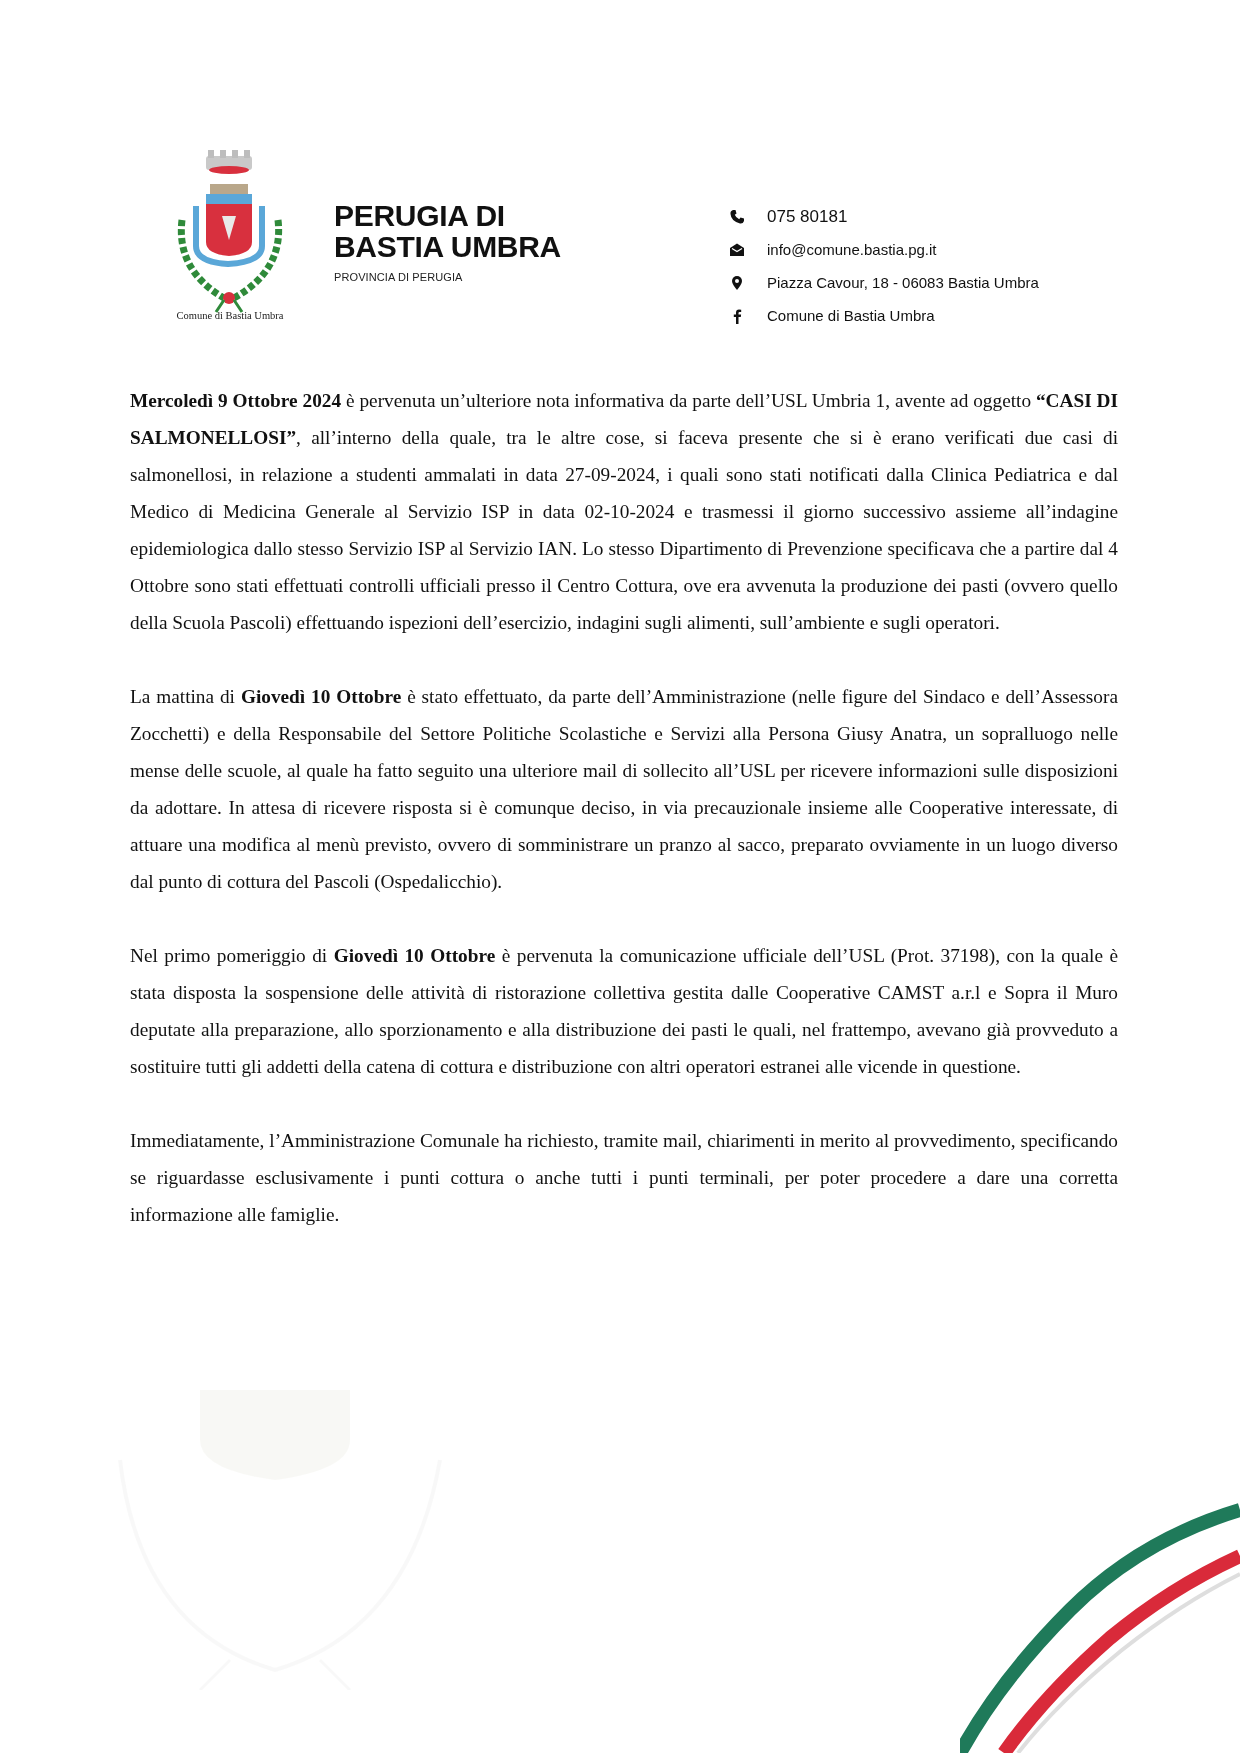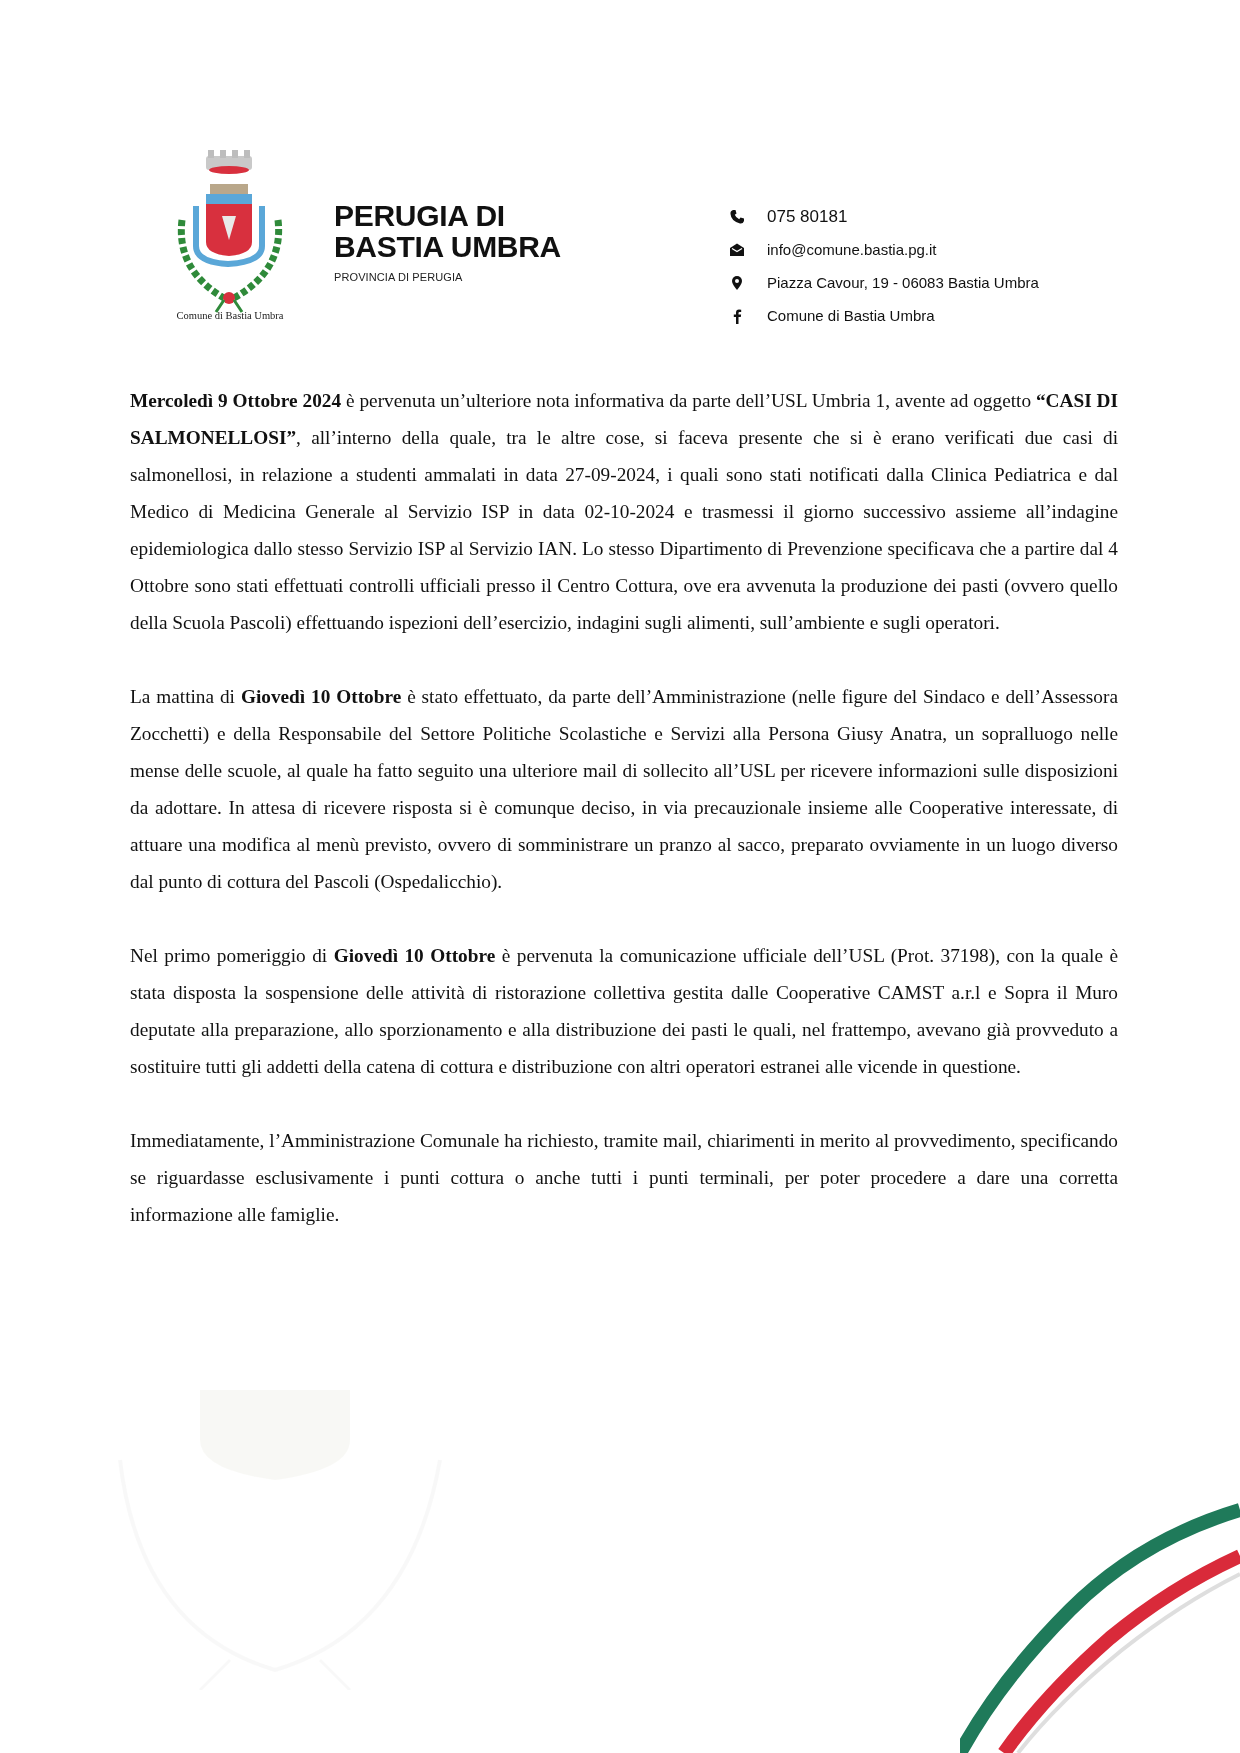--- a/index.html
+++ b/index.html
@@ -79,21 +79,21 @@
       </span>
       <span>info@comune.bastia.pg.it</span>
     </div>
     <div class="contact-row">
       <span class="contact-icon">
         <svg viewBox="0 0 16 16">
             <path d="M8 15 Q3 9 3 6 A5 5 0 0 1 13 6 Q13 9 8 15 Z" fill="#111"></path>
             <circle cx="8" cy="6" r="2" fill="#fff"></circle>
           </svg>
       </span>
-      <span>Piazza Cavour, 19 - 06083 Bastia Umbra</span>
+      <span>Piazza Cavour, 18 - 06083 Bastia Umbra</span>
     </div>
     <div class="contact-row">
       <span class="contact-icon">
         <svg viewBox="0 0 16 16">
             <path d="M9.5 16 L9.5 9 L11.8 9 L12.1 6.5 L9.5 6.5 L9.5 5 Q9.5 4 10.6 4 L12.2 4 L12.2 1.7 Q11.2 1.5 10 1.5 Q7 1.5 7 4.6 L7 6.5 L4.8 6.5 L4.8 9 L7 9 L7 16 Z" fill="#111"></path>
           </svg>
       </span>
       <span>Comune di Bastia Umbra</span>
     </div>
   </div>

